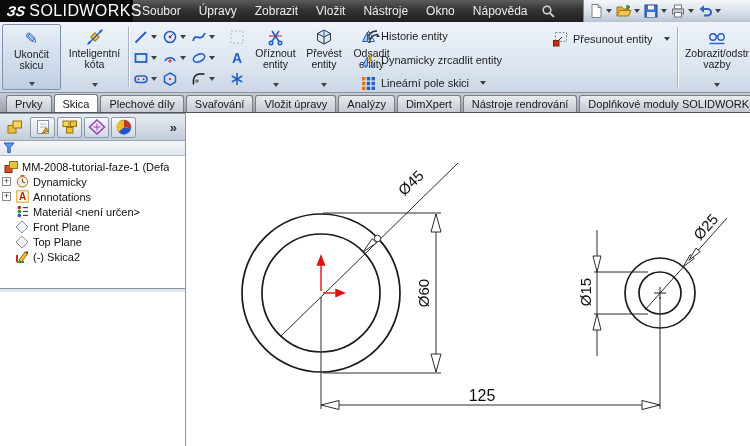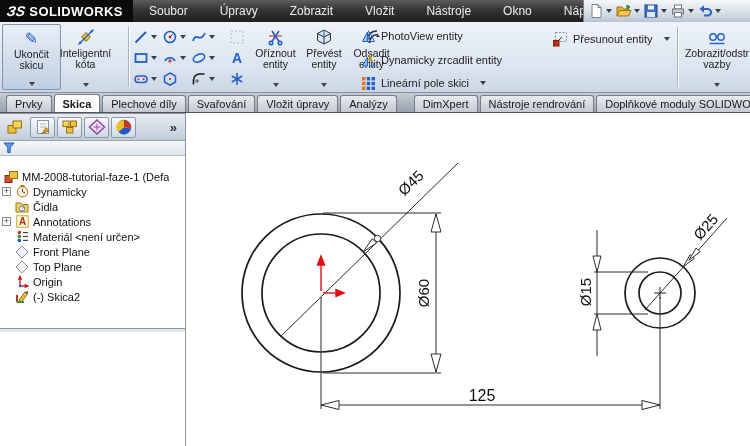--- a/index.html
+++ b/index.html
@@ -4,23 +4,23 @@
 <style>
   *{margin:0;padding:0;box-sizing:border-box}
   html,body{width:750px;height:446px}
   body{position:relative;overflow:hidden;background:#fff;font-family:"Liberation Sans",sans-serif}
 
   
   .titlebar{position:absolute;top:0;left:0;width:750px;height:22px;
     background:linear-gradient(#5c5c5c,#343434 45%,#202020);display:flex;align-items:center}
   .logo{width:133px;height:22px;background:#0b0b0b;color:#fff;display:flex;align-items:center;padding-left:7px;gap:4px;flex:none}
   .logomark{font-weight:bold;font-style:italic;font-size:14px;transform:skewX(-8deg)}
-  .logotext{font-weight:bold;font-size:13px;letter-spacing:.4px}
+  .logotext{font-weight:normal;font-size:16px;letter-spacing:.4px}
   .menus{display:flex;height:22px;align-items:center;color:#ededed;font-size:12px}
-  .menu{padding:0 16px;white-space:nowrap;cursor:default}
+  .menu{padding:0 9px;white-space:nowrap;cursor:default}
   .searchbtn{width:20px;height:20px;display:flex;align-items:center;justify-content:center;margin-left:2px}
   .qat{position:absolute;left:583px;top:0;height:22px;width:167px;border-left:1px solid #7e8692;
     background:linear-gradient(#f4f7fa,#d6dee8 60%,#b9c4d1);display:flex;align-items:center;padding:0 3px;gap:1px}
   .qbtn{display:flex;align-items:center;gap:2px;padding:1px}
 
   
   .dda{width:0;height:0;border-left:3.5px solid transparent;border-right:3.5px solid transparent;
     border-top:4px solid #3c4048;display:inline-block;flex:none}
 
   
@@ -38,39 +38,39 @@
   .moverow{position:absolute;left:552px;top:9px;display:flex;align-items:center;gap:5px;font-size:11px;color:#1c1c1c;white-space:nowrap}
   .pencilglyph{font-size:16px;color:#2060c8}
 
   
   .tabbar{position:absolute;top:93px;left:0;width:750px;height:20px;
     background:linear-gradient(#c6ccd4,#99a1ad);border-bottom:1px solid #50555d;
     display:flex;align-items:flex-end;padding-left:6px}
   .tab{height:17px;display:flex;align-items:center;padding:0 8px;margin-right:2px;font-size:11px;color:#15181d;
     background:linear-gradient(#e9ebee,#c5cad2);border:1px solid #767d88;border-bottom:none;
     border-radius:3px 3px 0 0;white-space:nowrap}
-  .tab.active{background:#fff;font-weight:bold;height:18px}
-  .tab.gapL{margin-left:15px}
+  .tab.active{background:#fff;font-weight:normal;height:18px}
+  .tab.gapL{}
 
   
   .gfx{position:absolute;top:113px;left:0;width:750px;height:333px;background:#fff}
   .dimtext{font-size:15px;fill:#0d0d0d;stroke:none;text-anchor:middle;font-family:"Liberation Sans",sans-serif}
   .dimtext.big{font-size:16px}
 
   
   .sidepanel{position:absolute;top:113px;left:0;width:186px;height:333px;background:#fff;border-right:1px solid #8d95a1;border-top:1px solid #8d95a1}
   .ptabs{height:27px;background:linear-gradient(#e7ecf2,#c2ccd8);border-bottom:1px solid #9aa3af;
     display:flex;align-items:center;padding:2px 3px;gap:2px}
   .ptab{width:25px;height:21px;display:flex;align-items:center;justify-content:center;
     background:linear-gradient(#f7f9fb,#cfd9e4);border:1px solid #8d99a8;border-radius:2px}
   .ptab.active{background:transparent;border-color:transparent}
   .flyout{margin-left:auto;font-size:13px;color:#2c2f35;padding-right:5px;font-weight:bold}
   .filterrow{height:15px;background:linear-gradient(#f3f6f9,#e0e6ed);border-bottom:1px solid #b4bcc7;
     display:flex;align-items:center;padding-left:3px}
-  .tree{padding-top:13px;font-size:11px;color:#101010}
+  .tree{padding-top:3px;font-size:11px;color:#101010}
   .trow{display:flex;align-items:center;height:15px;white-space:nowrap;overflow:hidden}
   .trow.child{padding-left:2px}
   .exp{width:9px;height:9px;border:1px solid #848b95;background:#fff;font-size:9px;line-height:7px;
     text-align:center;margin-right:3px;color:#333;flex:none}
   .exp.none{visibility:hidden;border-color:transparent}
   .ticon{width:16px;height:14px;margin-right:3px;flex:none;display:flex;align-items:center;justify-content:center}
   .trow.root .ticon{margin-left:3px}
   .tlabel{overflow:hidden}
   .pdivider{height:4px;border-top:1px solid #8d95a1;background:#e3e7ec;margin-top:24px}
 </style>
@@ -142,21 +142,21 @@
 <div class="cmdbar">
 
   <div class="bigbtn selected" style="left:2px;width:59px">
     <span class="bicon">
         <span class="pencilglyph">✎</span>
       </span>
     <span class="blabel">Ukončit skicu</span>
     <span class="dda"></span>
   </div>
 
-  <div class="bigbtn" style="left:54px;width:63px">
+  <div class="bigbtn" style="left:63px;width:63px">
     <span class="bicon">
       <svg width="18" height="18" viewBox="0 0 18 18">
           <rect x="6" y="6" width="6" height="6" transform="rotate(45 9 9)" fill="#f2c940" stroke="#9a7a10"></rect>
           <line x1="2" y1="16" x2="16" y2="2" stroke="#2060c8" stroke-width="1.4"></line>
           <polygon points="1,17 5,15 3,13" fill="#2060c8"></polygon>
           <polygon points="17,1 13,3 15,5" fill="#2060c8"></polygon>
         </svg>
     </span>
     <span class="blabel">Inteligentní kóta</span>
     <span class="dda"></span>
@@ -284,21 +284,21 @@
     </span>
     <span class="blabel">Odsadit entity</span>
   </div>
 
   <div class="stackrow" style="top:6px">
     <svg width="15" height="15" viewBox="0 0 15 15">
         <polygon points="1.5,12.5 6.5,3 6.5,12.5" fill="#9ec4e8" stroke="#2060c8"></polygon>
         <line x1="7.5" y1="1.5" x2="7.5" y2="13.5" stroke="#555" stroke-dasharray="2 1.5"></line>
         <polygon points="13.5,12.5 8.5,3 8.5,12.5" fill="none" stroke="#2060c8"></polygon>
       </svg>
-    <span>PhotoView entity</span>
+    <span>Historie entity</span>
   </div>
   <div class="stackrow" style="top:53px">
     <svg width="15" height="15" viewBox="0 0 15 15">
         <g fill="#e07818">
           <rect x="1" y="1" width="3.4" height="3.4"></rect>
           <rect x="1" y="5.8" width="3.4" height="3.4"></rect>
           <rect x="1" y="10.6" width="3.4" height="3.4"></rect>
         </g>
         <g fill="#2060c8">
           <rect x="5.8" y="1" width="3.4" height="3.4"></rect>
@@ -489,31 +489,20 @@
         <svg width="13" height="13" viewBox="0 0 13 13">
             <circle cx="6.5" cy="6.8" r="5.2" fill="#fdf4e0" stroke="#b06a10"></circle>
             <line x1="6.5" y1="6.8" x2="6.5" y2="3.6" stroke="#444"></line>
             <line x1="6.5" y1="6.8" x2="9" y2="7.8" stroke="#444"></line>
             <rect x="4.5" y="0" width="4" height="1.6" fill="#b06a10"></rect>
           </svg>
       </span>
       <span class="tlabel">Dynamicky</span>
     </div>
     <div class="trow child">
-      <span class="exp none"></span>
-      <span class="ticon">
-        <svg width="14" height="12" viewBox="0 0 14 12">
-            <path d="M1 11 V2 H6 L7.5 3.5 H13 V11 Z" fill="#f2cf5a" stroke="#9a7a1a"></path>
-            <circle cx="7" cy="7.5" r="2.6" fill="#fff" stroke="#4a6fb0"></circle>
-            <line x1="7" y1="7.5" x2="8.5" y2="6.2" stroke="#c03018"></line>
-          </svg>
-      </span>
-      <span class="tlabel">Čidla</span>
-    </div>
-    <div class="trow child">
       <span class="exp">+</span>
       <span class="ticon">
         <svg width="13" height="13" viewBox="0 0 13 13">
             <rect x="0.8" y="0.8" width="11.4" height="11.4" fill="#fefbe8" stroke="#caa520"></rect>
             <text x="6.5" y="10.2" text-anchor="middle" font-size="10" font-weight="bold" fill="#c02010">A</text>
           </svg>
       </span>
       <span class="tlabel">Annotations</span>
     </div>
     <div class="trow child">
@@ -546,35 +535,20 @@
       <span class="ticon">
         <svg width="14" height="14" viewBox="0 0 14 14">
             <polygon points="7,1 13,7 7,13 1,7" fill="#f0f3f7" stroke="#8a8f98"></polygon>
           </svg>
       </span>
       <span class="tlabel">Top Plane</span>
     </div>
     <div class="trow child">
       <span class="exp none"></span>
       <span class="ticon">
-        <svg width="13" height="13" viewBox="0 0 13 13">
-            <g stroke="#d01010" stroke-width="1.3" fill="#d01010">
-              <line x1="4" y1="11" x2="4" y2="3.5"></line>
-              <polygon points="4,1.5 2.8,4.2 5.2,4.2"></polygon>
-              <line x1="4" y1="11" x2="10" y2="11"></line>
-              <polygon points="12,11 9.3,9.8 9.3,12.2"></polygon>
-            </g>
-            <circle cx="4" cy="11" r="1.2" fill="#2458c4"></circle>
-          </svg>
-      </span>
-      <span class="tlabel">Origin</span>
-    </div>
-    <div class="trow child">
-      <span class="exp none"></span>
-      <span class="ticon">
         <svg width="14" height="14" viewBox="0 0 14 14">
             <line x1="2" y1="12" x2="2" y2="5" stroke="#c03018" stroke-width="2"></line>
             <line x1="2" y1="12" x2="9" y2="12" stroke="#2a9a2a" stroke-width="2"></line>
             <polygon points="4,10 10,2 12.5,4 6.5,12" fill="#f2c040" stroke="#8a6a10"></polygon>
             <polygon points="10,2 12.5,4 13.3,1.2" fill="#3a3a3a"></polygon>
           </svg>
       </span>
       <span class="tlabel">(-) Skica2</span>
     </div>
   </div>

